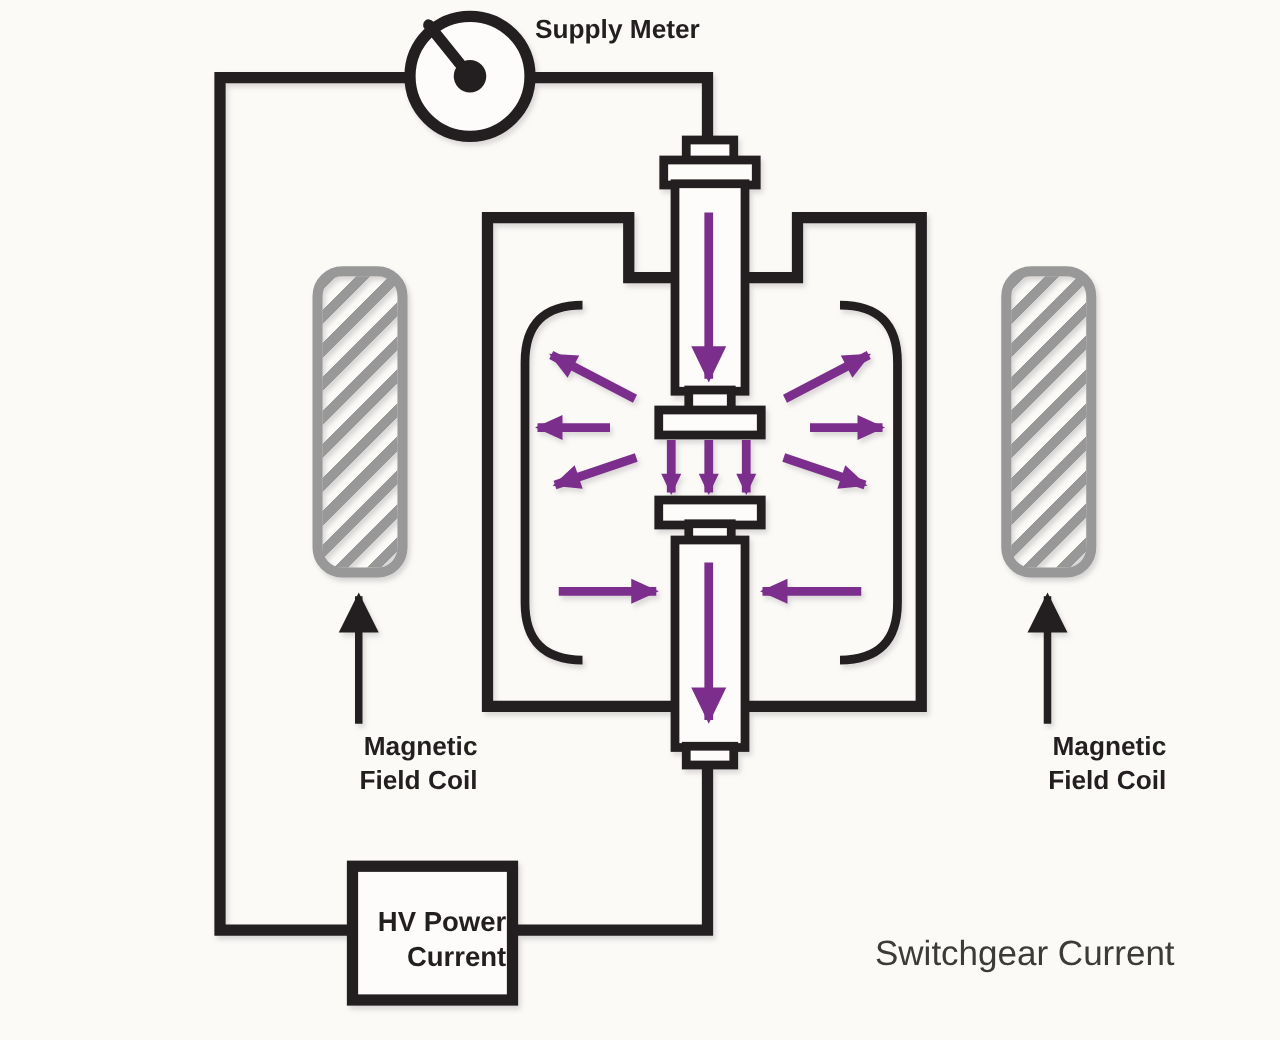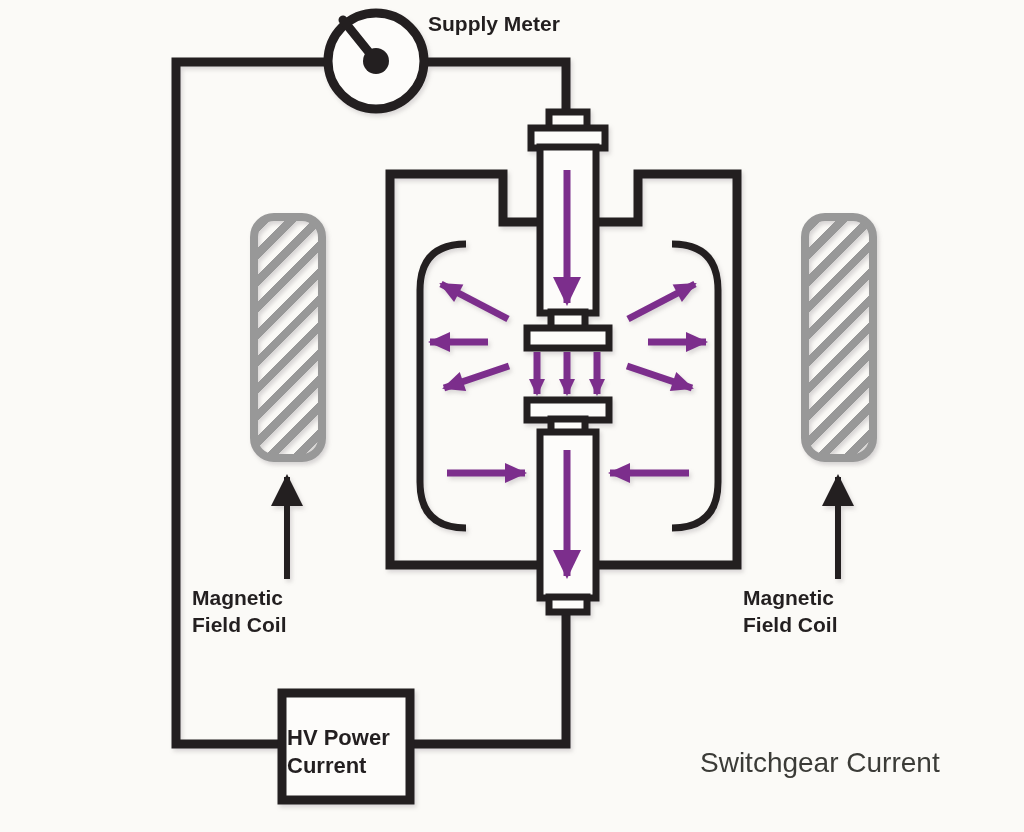--- a/index.html
+++ b/index.html
@@ -17,21 +17,21 @@
     position:relative;overflow:hidden;
   }
   .stage{position:absolute;inset:0;}
   svg.diagram{position:absolute;left:0;top:0;
     filter:drop-shadow(2px 3px 2px rgba(70,60,70,0.18));}
   .lbl{
     position:absolute;color:var(--line-black);
     font-weight:700;font-size:21px;line-height:27px;
     white-space:nowrap;
   }
-  .lbl.center{text-align:left;white-space:normal;}
+  .lbl.center{text-align:right;white-space:normal;}
   .lbl span{display:block;}
   .coil{
     position:absolute;width:60px;height:233px;
     border:8px solid var(--coil-gray);
     border-radius:24px;
     background:repeating-linear-gradient(135deg,
       var(--coil-gray) 0px, var(--coil-gray) 8px,
       rgba(0,0,0,0) 8px, rgba(0,0,0,0) 19px);
     filter:drop-shadow(2px 3px 2px rgba(70,60,70,0.20));
   }

